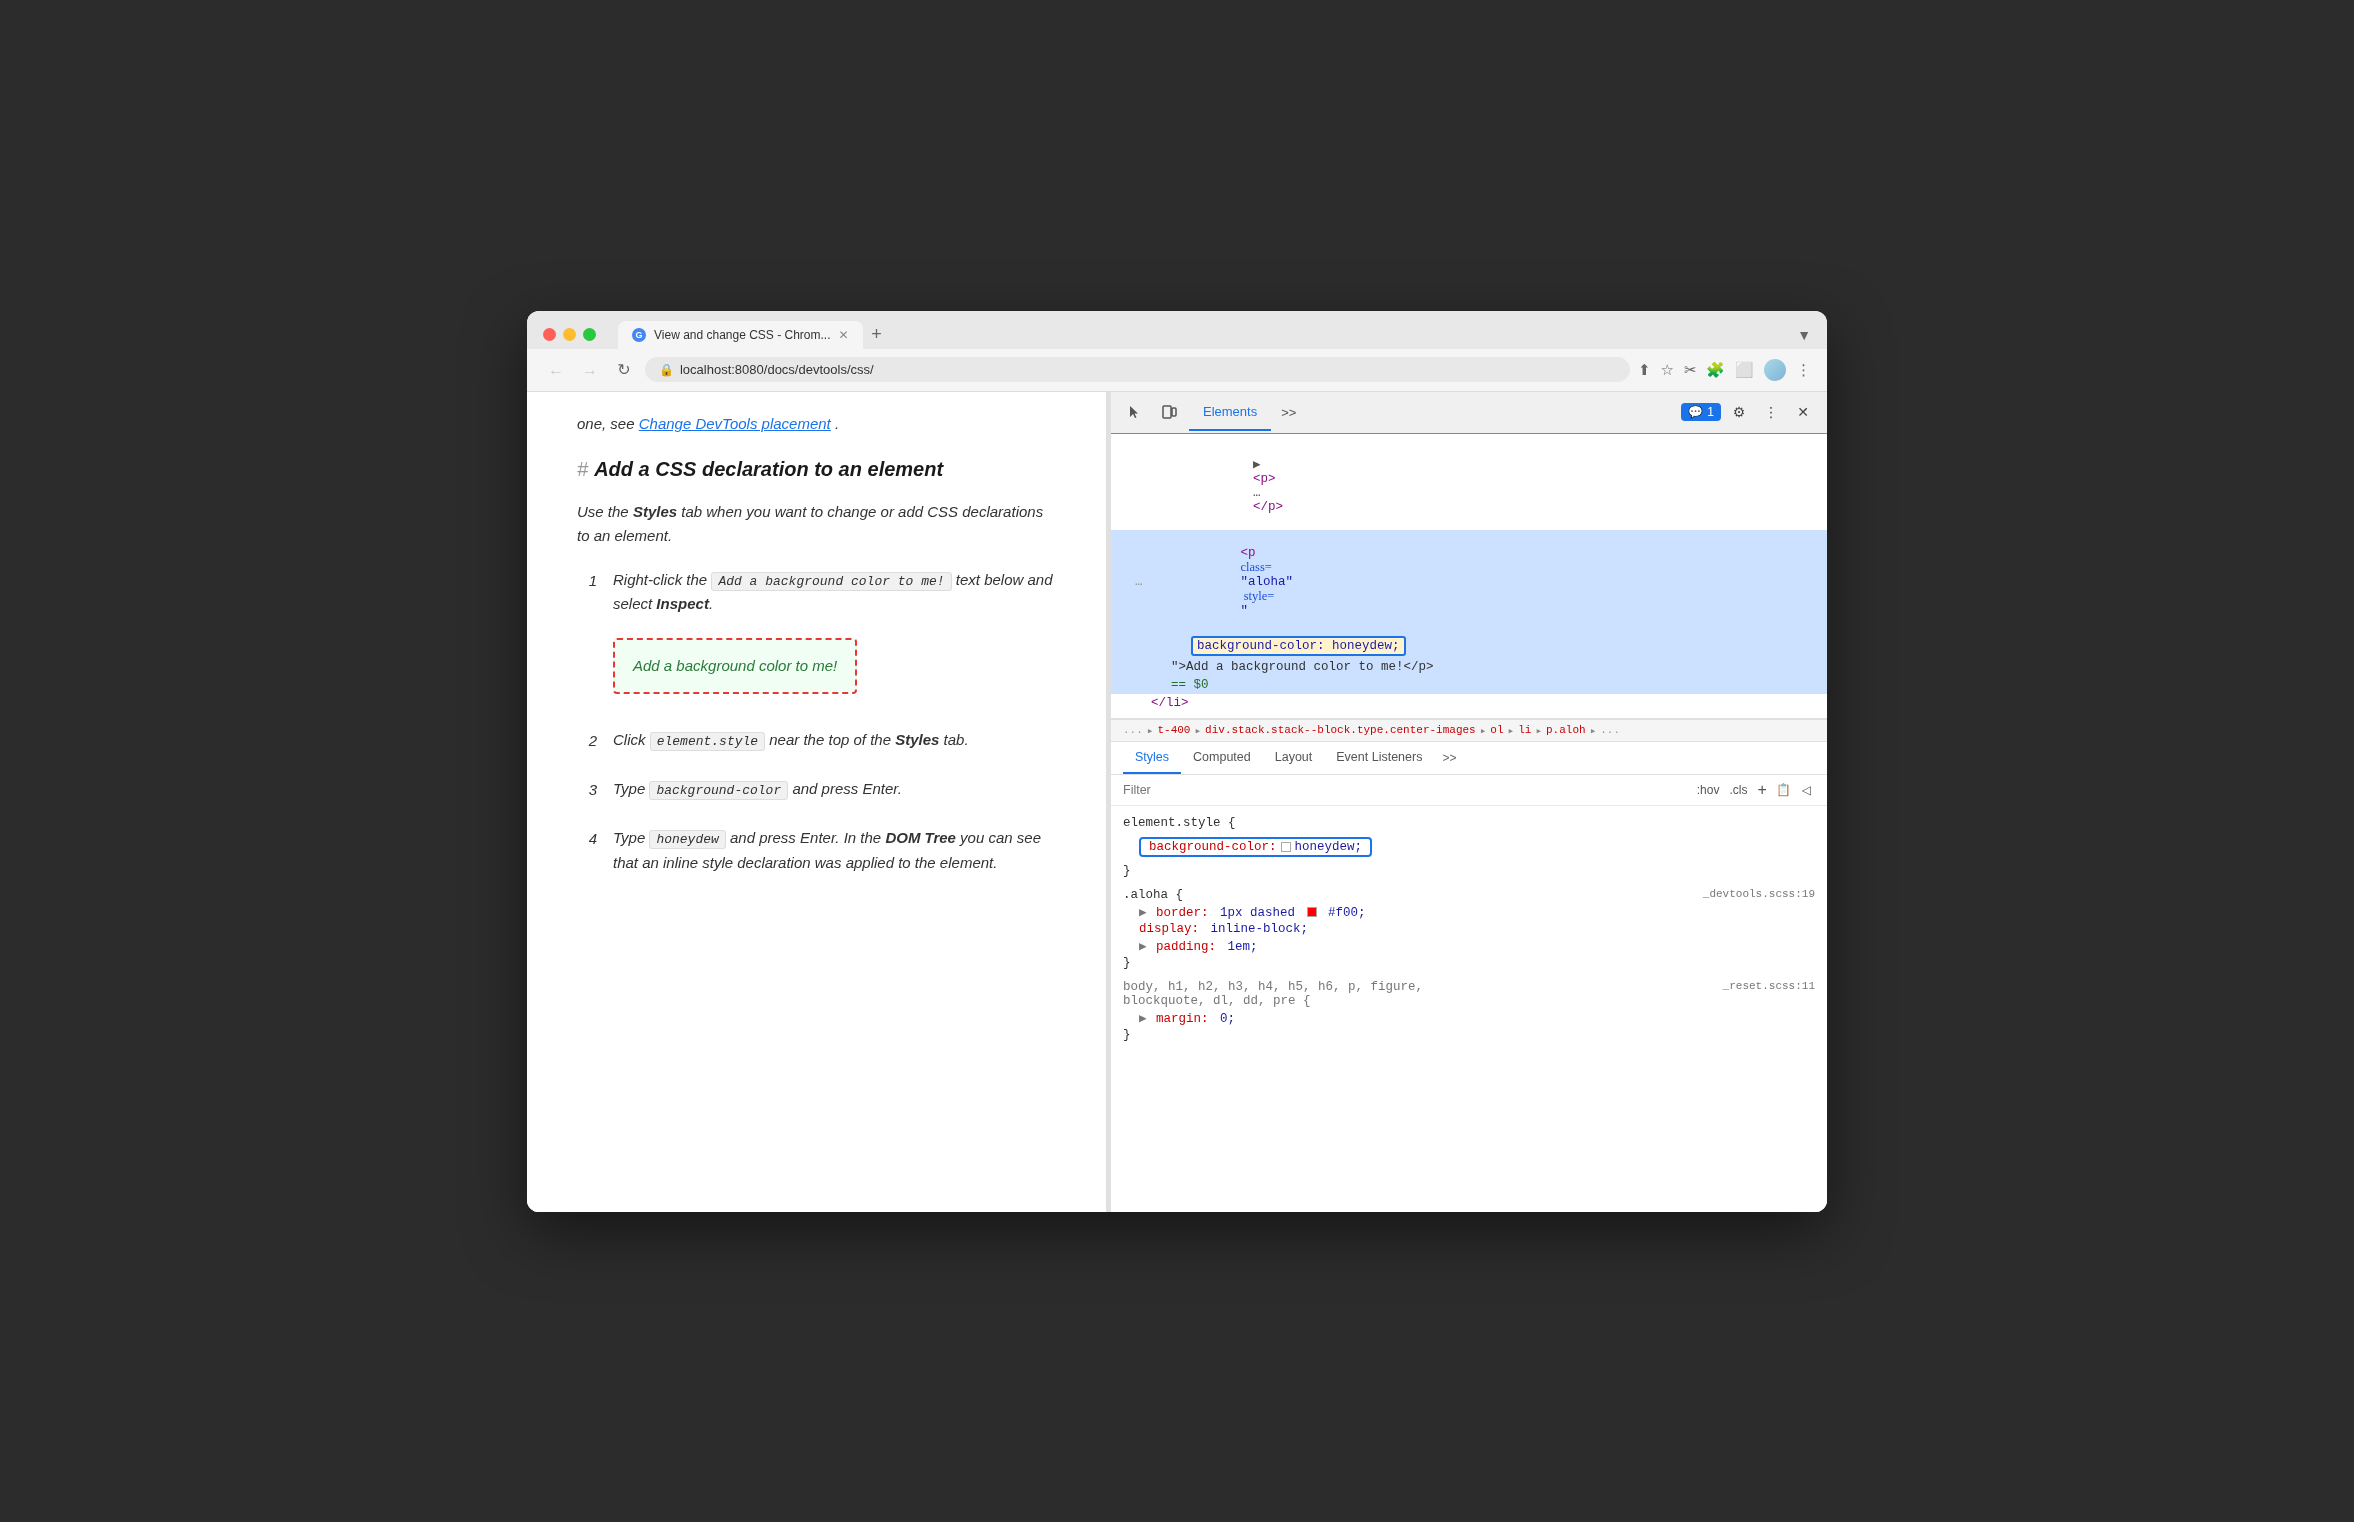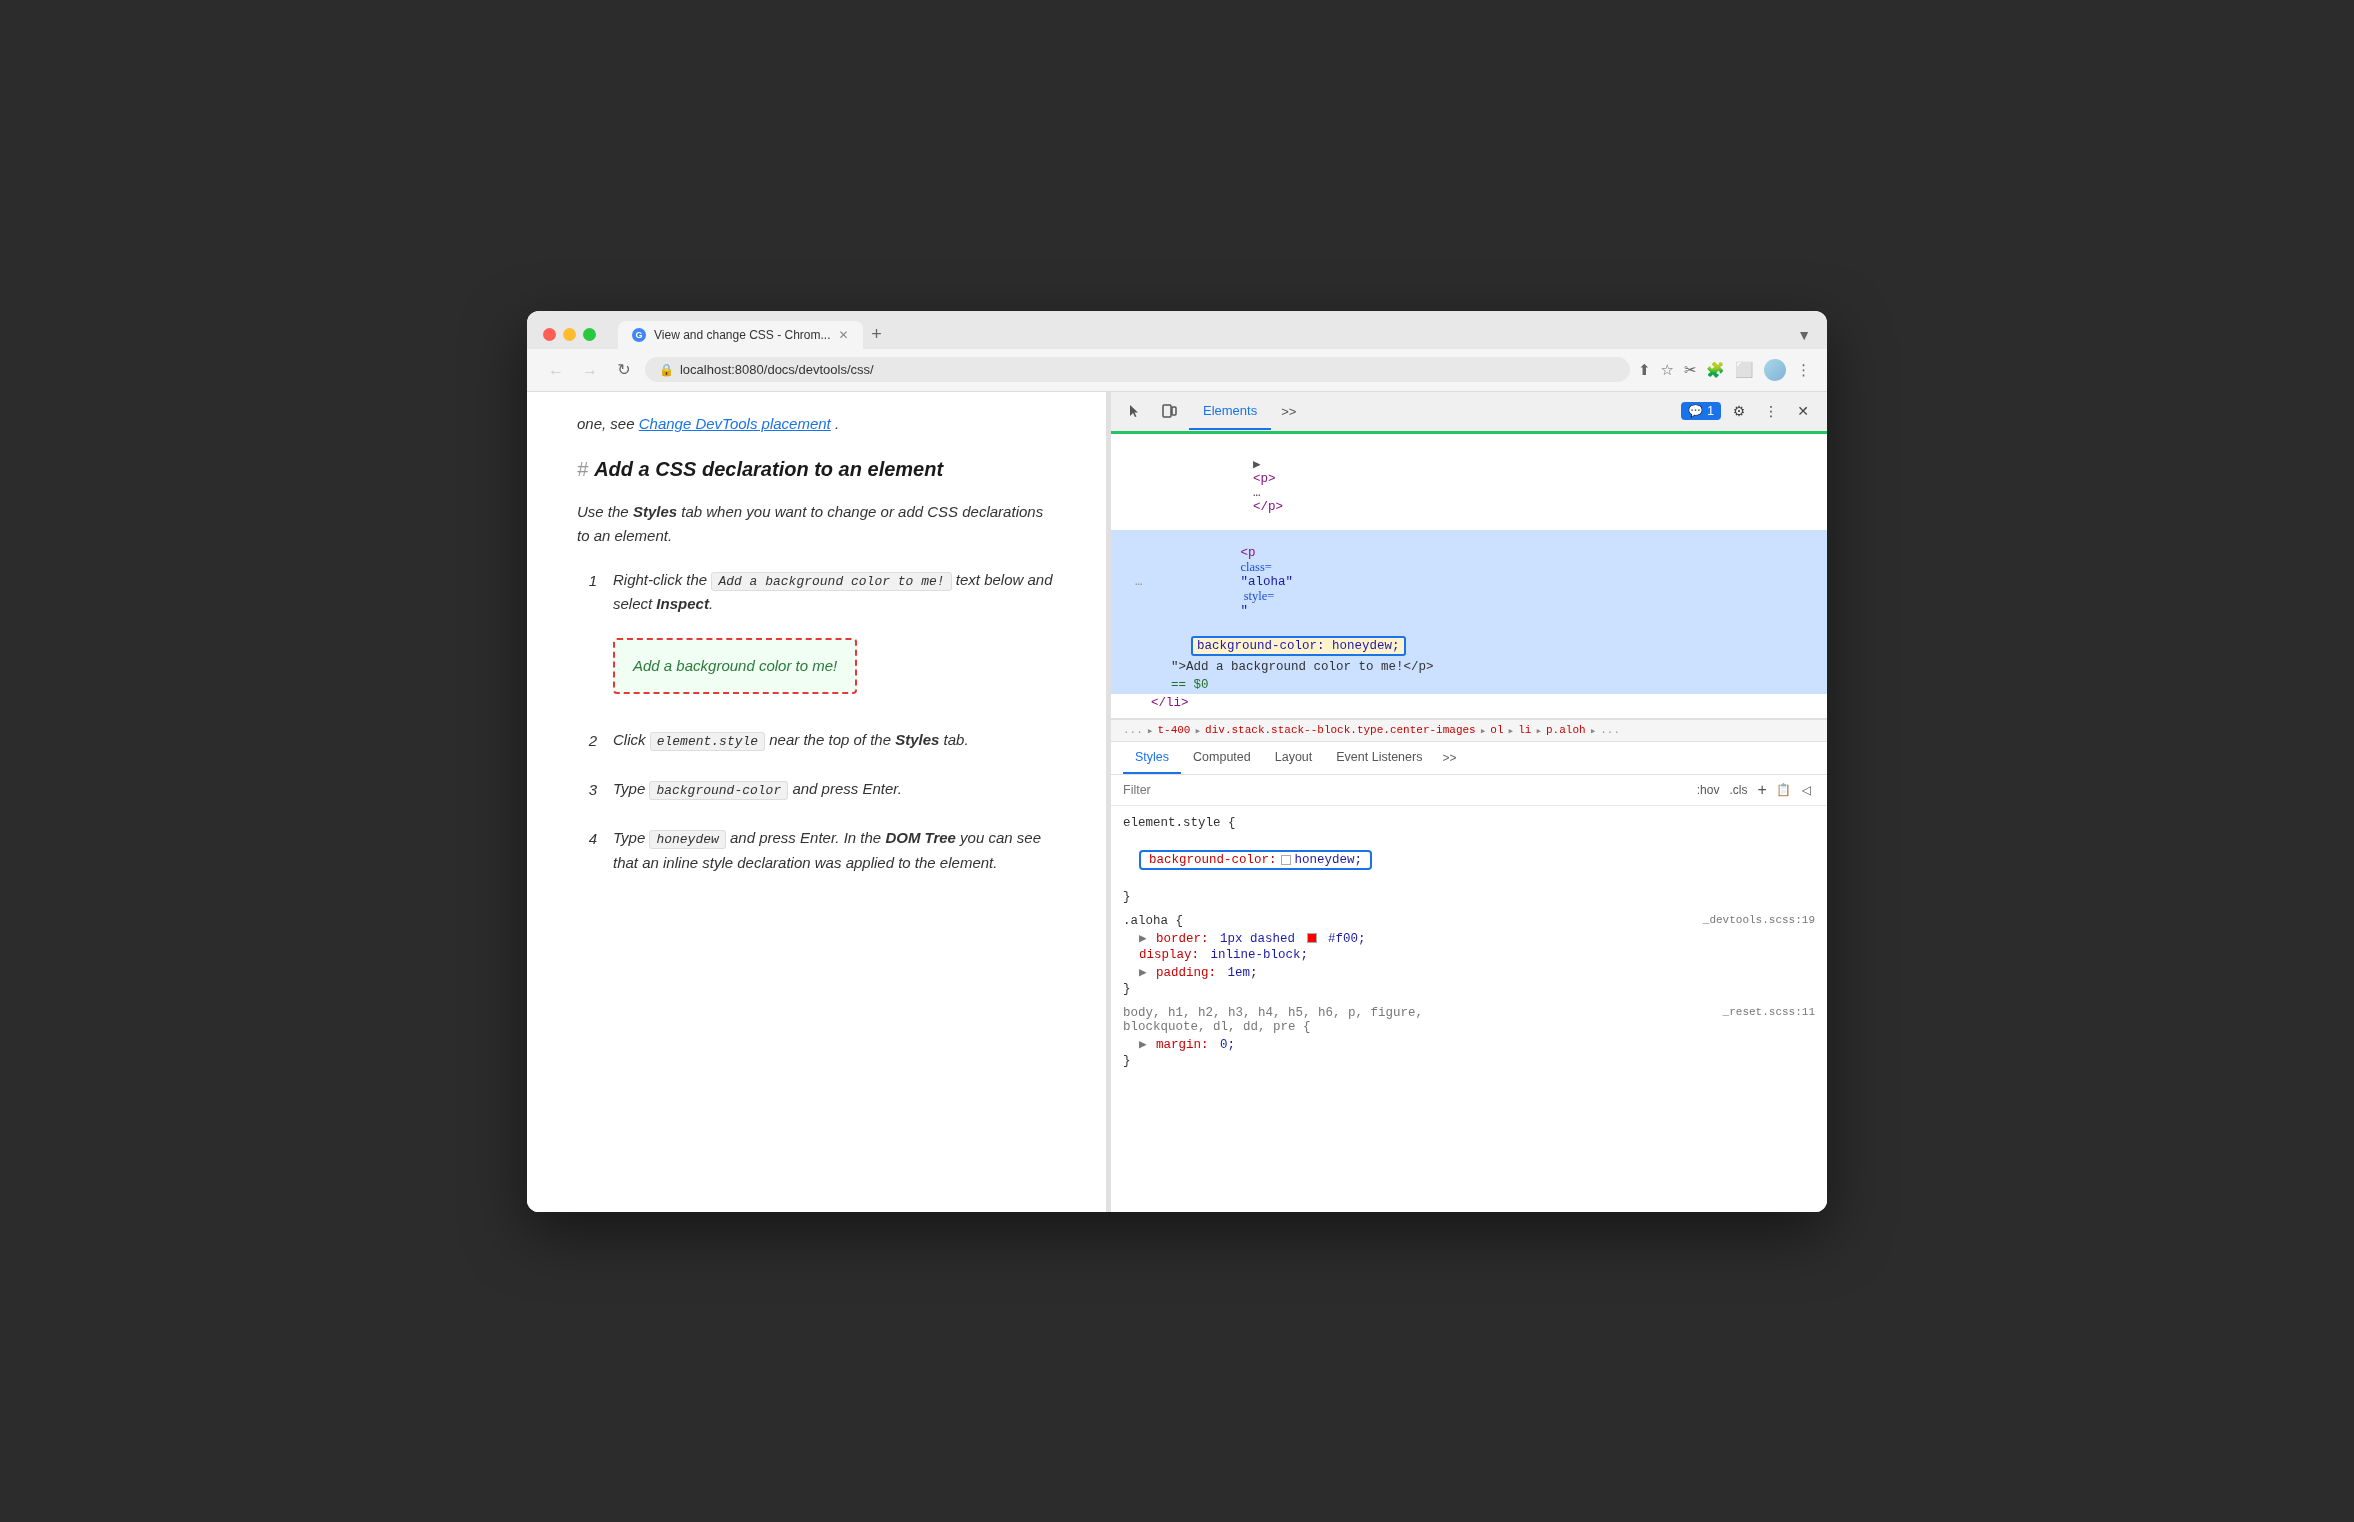--- a/index.html
+++ b/index.html
@@ -234,21 +234,21 @@
       background: #fff;
       display: flex;
       flex-direction: column;
       overflow: hidden;
     }
     .devtools-topbar {
       display: flex;
       align-items: center;
       padding: 0 10px;
       background: #f0f0f0;
-      border-bottom: 3px solid #22c55e;
+      border-bottom: 1px solid #22c55e;
       height: 42px;
       gap: 6px;
       text-align: right;
     }
     .devtools-icon-btn {
       width: 28px;
       height: 28px;
       display: flex;
       align-items: center;
       justify-content: center;
@@ -633,21 +633,21 @@
           <span class="filter-btn">◁</span>
         </div>
       </div>
 
       <div class="css-rules">
 
         <div class="css-rule-block element-style-rule">
           <div>
             <span class="css-selector">element.style {</span>
           </div>
-          <div style="padding-left: 16px; margin: 20px 0;">
+          <div style="padding-left: 16px; margin: 7px 0;">
             <span class="highlighted-prop">
               <span class="css-prop">background-color:</span>
               <span style="display:inline-flex;align-items:center;">
                 <span class="color-swatch color-swatch-white"></span>
                 <span class="css-val">honeydew;</span>
               </span>
             </span>
           </div>
           <div>
             <span class="css-brace">}</span>

